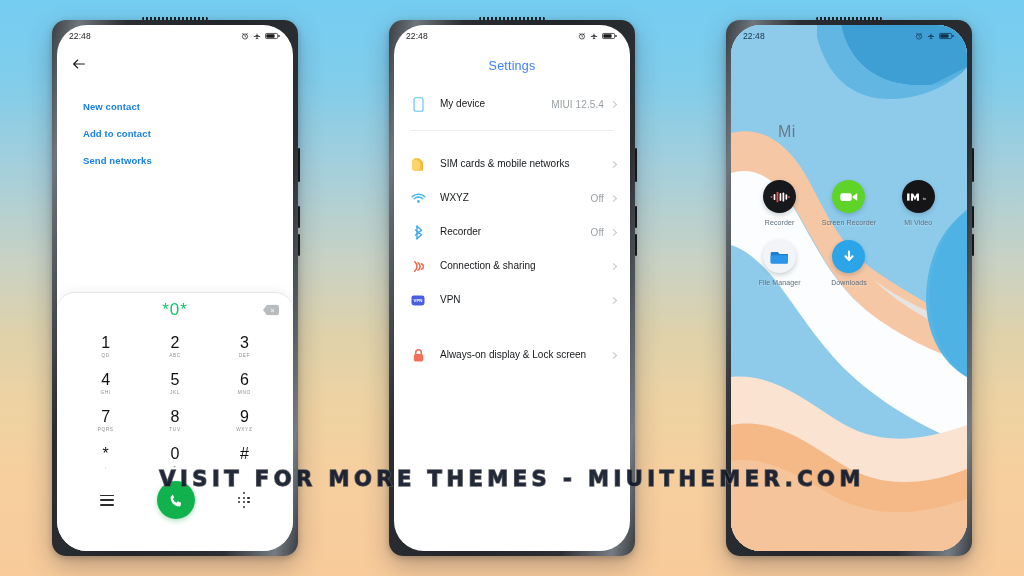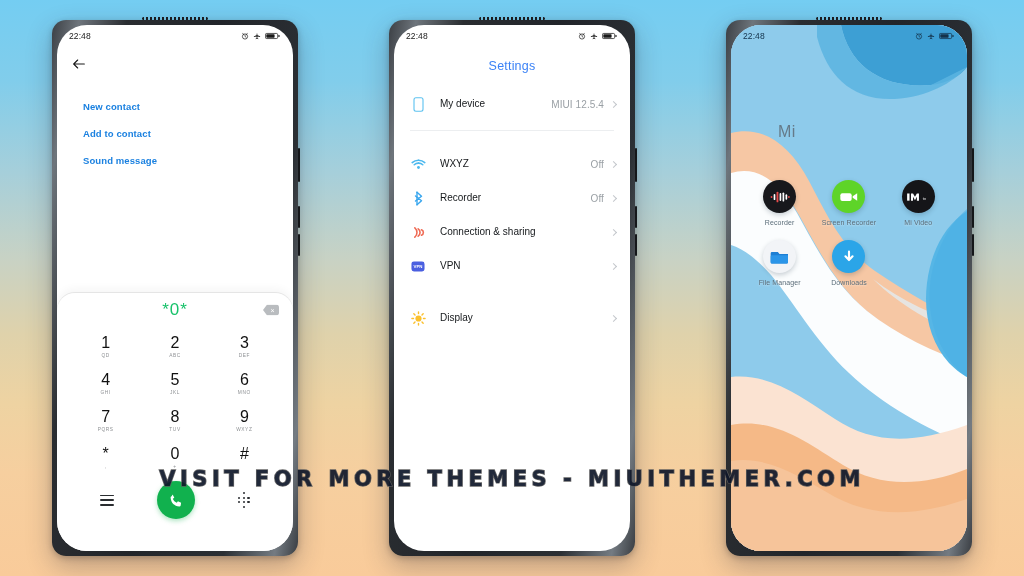--- a/index.html
+++ b/index.html
@@ -271,21 +271,21 @@
 
       <div class="rec-head">
         <svg class="rec-back" viewBox="0 0 24 24">
           <path d="M20 12H4M10 6l-6 6 6 6" fill="none" stroke="#1a1a1a" stroke-width="1.7" stroke-linecap="round" stroke-linejoin="round"></path>
         </svg>
       </div>
 
       <div class="rec-actions">
         <div class="rec-action">New contact</div>
         <div class="rec-action">Add to contact</div>
-        <div class="rec-action">Sound message</div>
+        <div class="rec-action">Send networks</div>
       </div>
 
       <div class="dialpanel">
         <div class="num-row">
           <div class="num-display">*0*</div>
           <div class="backspace">
               <span>×</span>
             </div>
         </div>
 
@@ -407,20 +407,31 @@
             </svg>
           </span>
           <span class="set-label">My device</span>
           <span class="set-val">MIUI 12.5.4</span>
           <span class="chev"></span>
         </div>
 
         <div class="set-div"></div>
         <div style="height:7px"></div>
 
+        <div class="set-row">
+          <span class="set-ico">
+            <svg width="14" height="15" viewBox="0 0 16 18">
+              <path d="M4 1.5h5.5L14 6v9.2a1.4 1.4 0 0 1-1.4 1.4H4A1.4 1.4 0 0 1 2.6 15.2V2.9A1.4 1.4 0 0 1 4 1.5z" fill="#f4bd3f"></path>
+              <path d="M2 3.2h4.6L10.4 7v7.6a1.2 1.2 0 0 1-1.2 1.2H2a1.2 1.2 0 0 1-1.2-1.2V4.4A1.2 1.2 0 0 1 2 3.2z" fill="#fbd46b"></path>
+            </svg>
+          </span>
+          <span class="set-label">SIM cards &amp; mobile networks</span>
+          <span class="set-val"></span>
+          <span class="chev"></span>
+        </div>
 
         <div class="set-row">
           <span class="set-ico">
             <svg width="15" height="12" viewBox="0 0 20 15">
               <path d="M10 2.4c3.2 0 6.2 1.2 8.4 3.2" fill="none" stroke="#4cb8ee" stroke-width="2.1" stroke-linecap="round"></path>
               <path d="M10 6.3c2.2 0 4.2.8 5.7 2.2" fill="none" stroke="#4cb8ee" stroke-width="2.1" stroke-linecap="round"></path>
               <path d="M10 2.4C6.8 2.4 3.8 3.6 1.6 5.6" fill="none" stroke="#4cb8ee" stroke-width="2.1" stroke-linecap="round"></path>
               <path d="M10 6.3c-2.2 0-4.2.8-5.7 2.2" fill="none" stroke="#4cb8ee" stroke-width="2.1" stroke-linecap="round"></path>
               <circle cx="10" cy="12.1" r="1.9" fill="#4cb8ee"></circle>
             </svg>
@@ -463,34 +474,32 @@
             </svg>
           </span>
           <span class="set-label">VPN</span>
           <span class="set-val"></span>
           <span class="chev"></span>
         </div>
 
         <div class="set-gap"></div>
 
 
-
-        <div class="set-row">
+        <div class="set-row tall">
           <span class="set-ico">
-            <svg width="15" height="15" viewBox="0 0 18 18">
-              <circle cx="9" cy="9" r="3.7" fill="#fbc02d"></circle>
-              <g stroke="#fbc02d" stroke-width="1.7" stroke-linecap="round">
-                <path d="M9 1.1v1.9M9 15v1.9M1.1 9h1.9M15 9h1.9M3.4 3.4l1.4 1.4M13.2 13.2l1.4 1.4M14.6 3.4l-1.4 1.4M4.8 13.2l-1.4 1.4"></path>
-              </g>
-            </svg>
-          </span>
-          <span class="set-label">Display</span>
+            <svg width="13" height="15" viewBox="0 0 16 18">
+              <path d="M4.6 7.4V5.4a3.4 3.4 0 0 1 6.8 0v2" fill="none" stroke="#f06a58" stroke-width="1.9"></path>
+              <rect x="2.2" y="7.2" width="11.6" height="9.2" rx="2.2" fill="#f4705c"></rect>
+            </svg>
+          </span>
+          <span class="set-label">Always-on display &amp; Lock screen</span>
           <span class="set-val"></span>
           <span class="chev"></span>
         </div>
+
 
 
 
       </div>
     </div>
   </div>
 
   <div class="phone p3">
     <div class="grille"></div>
     <div class="btn-side" style="top:128px;height:34px;"></div>

